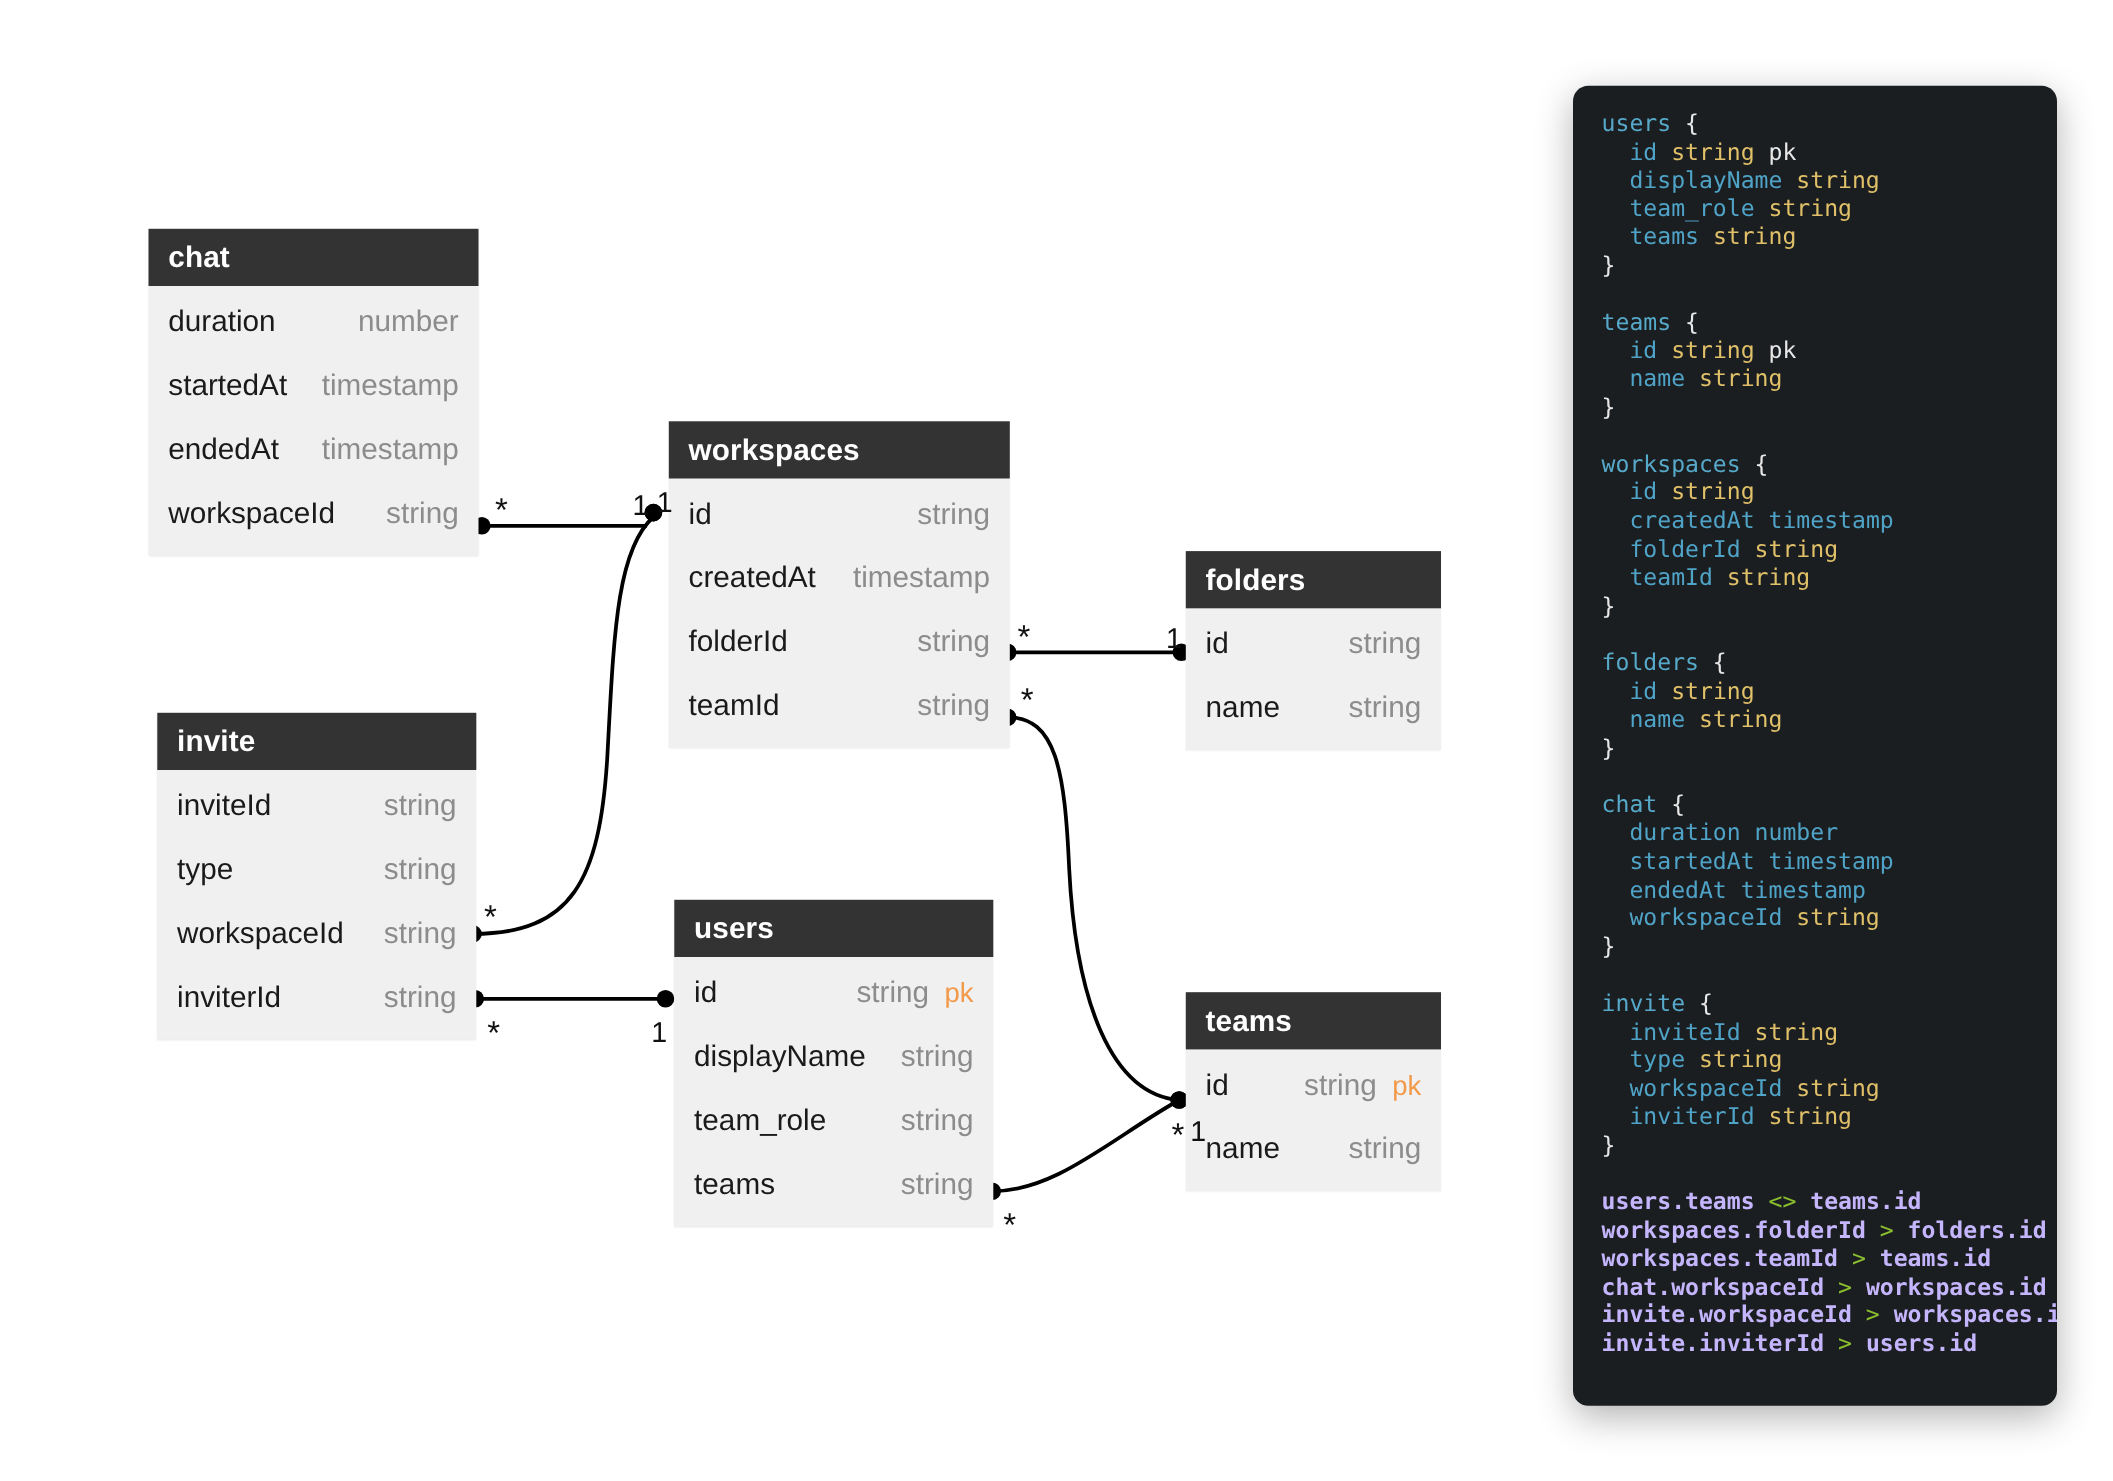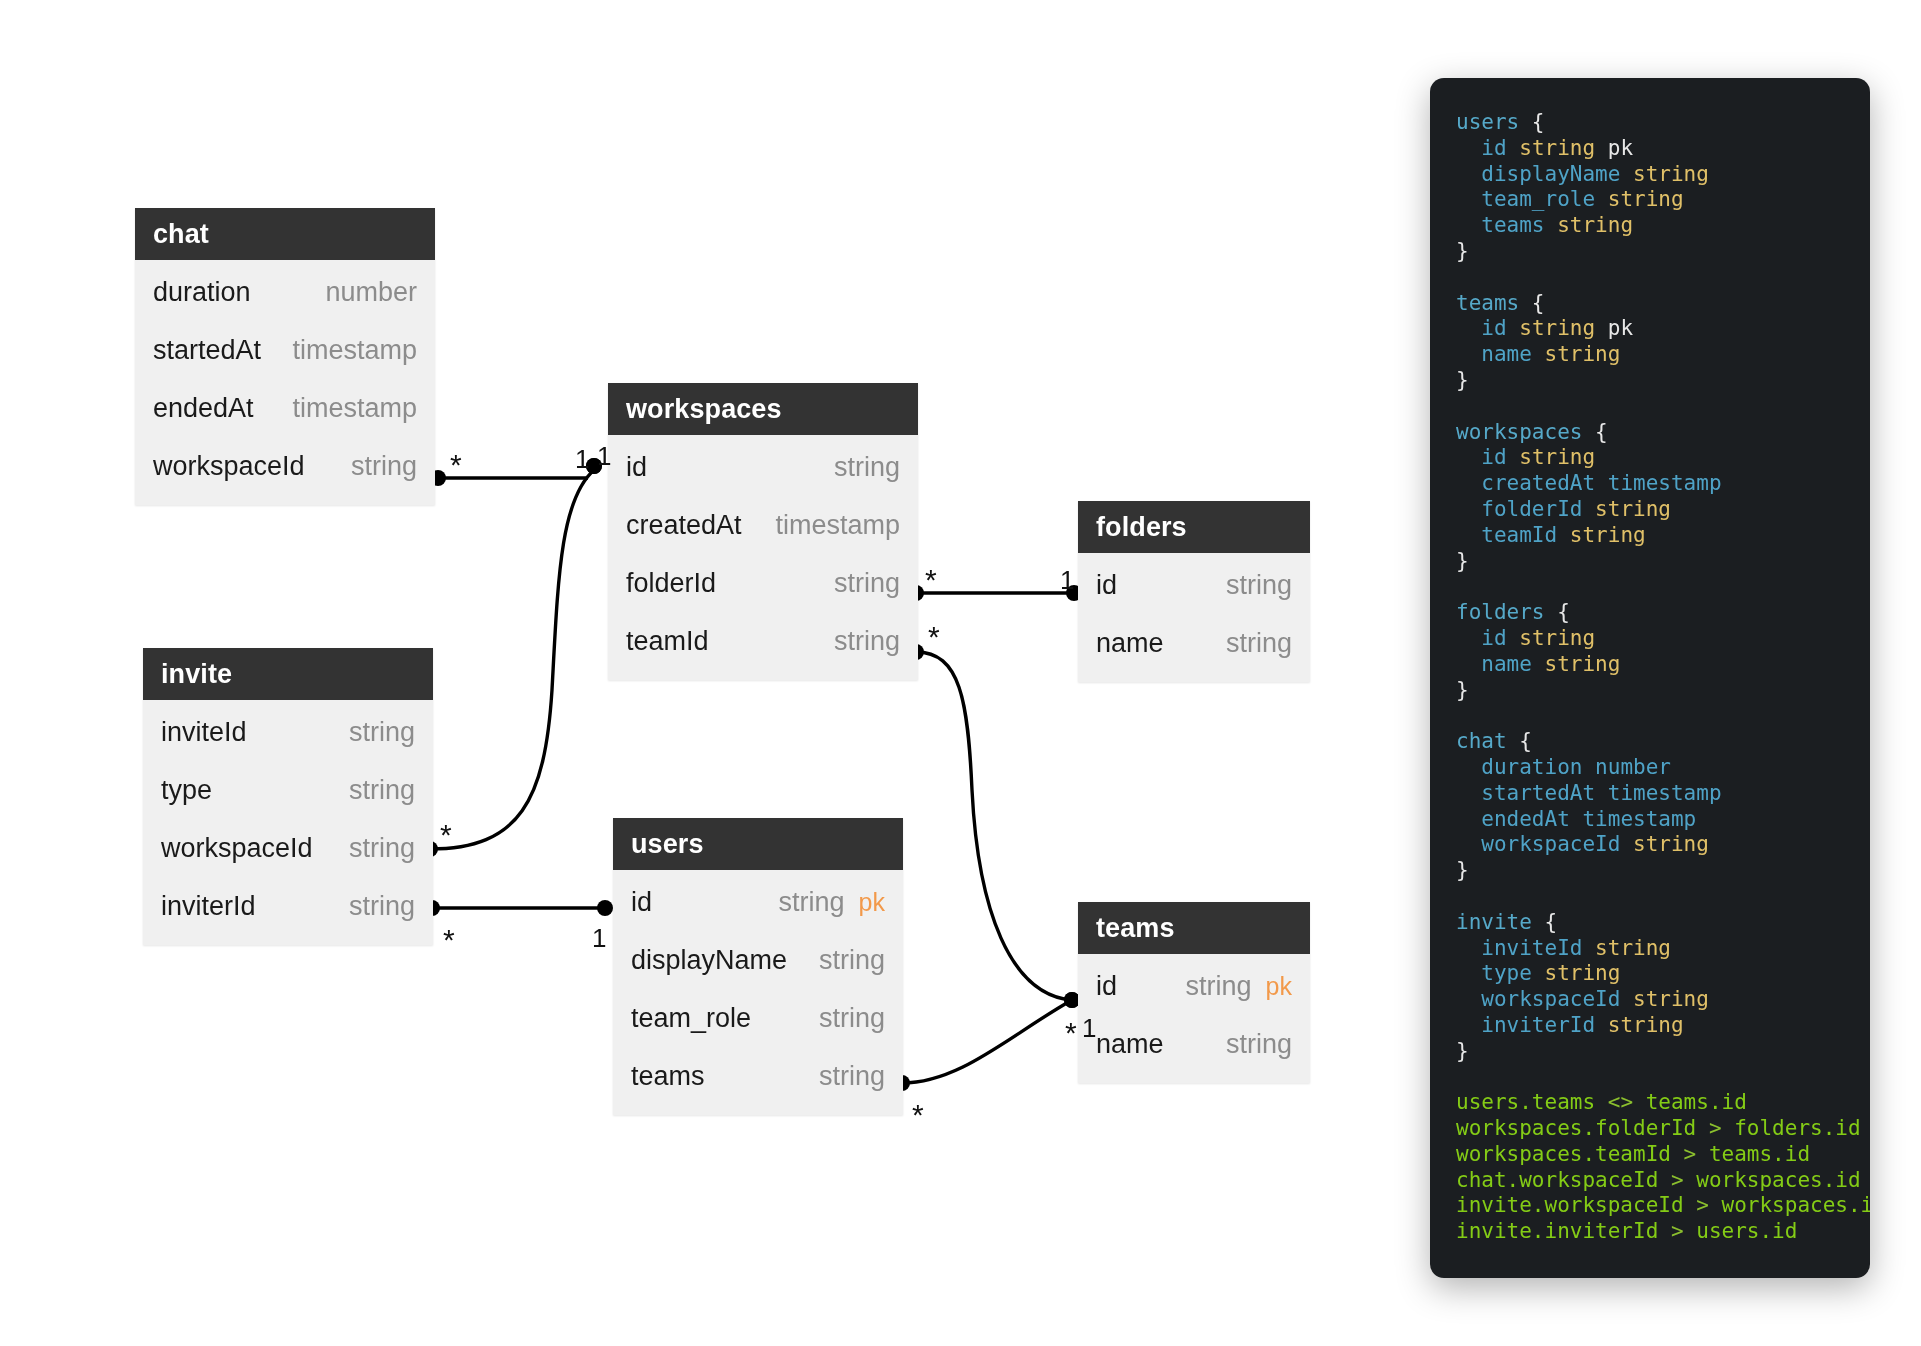--- a/index.html
+++ b/index.html
@@ -71,38 +71,38 @@
   
   #code-panel {
     position: absolute;
     left: 1430px;
     top: 78px;
     width: 440px;
     height: 1200px;
     background: #1b1e21;
     border-radius: 14px;
     box-shadow: 0 10px 34px rgba(0,0,0,0.30);
-    padding: 32px 26px;
+    padding: 22px 26px;
     overflow: hidden;
   }
   #code-pre {
     font-family: "DejaVu Sans Mono", "Liberation Mono", monospace;
     font-size: 21px;
     line-height: 25.8px;
     white-space: pre;
     color: #d8d8d8;
     letter-spacing: 0px;
   }
   .tok-table { color: #56a9c9; }
   .tok-field { color: #4fa3c7; }
   .tok-type  { color: #e0c068; }
   .tok-pk    { color: #e8e8e8; }
   .tok-brace { color: #e8e8e8; }
   .tok-rel   { color: #8bbf2e; }
-  .tok-ref   { color: #84cc16; }
+  .tok-ref   { color: #c4b5fd; font-weight: bold; }
 </style>
 </head>
 <body>
 
 <div id="canvas">
 
   <svg id="links" viewBox="0 0 1921 1346" preserveAspectRatio="none">
       <path d="M 438 478 L 588 478"></path>
       <circle cx="438" cy="478" r="8"></circle>
       <circle cx="594" cy="466" r="8"></circle>

